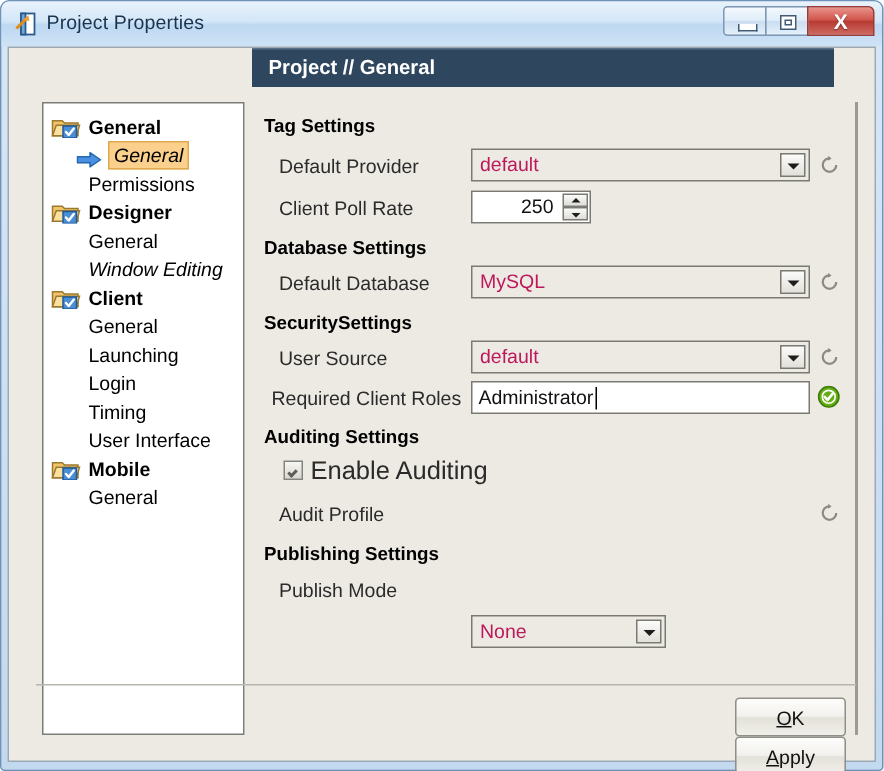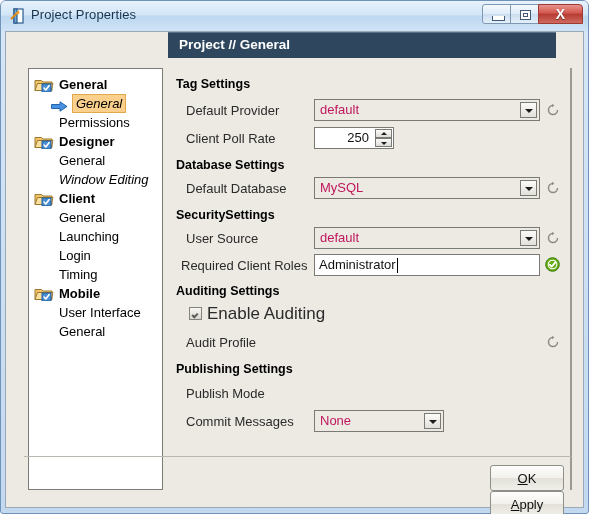--- a/index.html
+++ b/index.html
@@ -305,33 +305,33 @@
           </div>
           <div class="node child">
             <span class="lbl">Launching</span>
           </div>
           <div class="node child">
             <span class="lbl">Login</span>
           </div>
           <div class="node child">
             <span class="lbl">Timing</span>
           </div>
+          <div class="node child">
+            <span class="lbl">User Interface</span>
+          </div>
           <div class="node group">
             <span class="folder"><svg width="20" height="15" viewBox="0 0 20 15">
   <path d="M1 3.5 L1 13.5 L18 13.5 L18 5 L9 5 L7.5 3.5 Z" fill="#f2c368" stroke="#9a7a2e" stroke-width="1"></path>
   <path d="M3.5 6.5 L19 6.5 L17 13.5 L1 13.5 Z" fill="#fbe0a0" stroke="#9a7a2e" stroke-width="1"></path>
   <rect x="8" y="7" width="9" height="8" fill="#4a8fd4" stroke="#1f5b9b" stroke-width="1"></rect>
   <path d="M10 11 L11.8 13 L15.2 8.6" fill="none" stroke="#ffffff" stroke-width="1.6" stroke-linecap="round" stroke-linejoin="round"></path>
 </svg></span>
             <span class="lbl">Mobile</span>
           </div>
           <div class="node child">
-            <span class="lbl">User Interface</span>
-          </div>
-          <div class="node child">
             <span class="lbl">General</span>
           </div>
         </div>
     </div>
 
     <div class="vscroll"></div>
     <div class="vscroll2"></div>
 
     <div class="section-head" style="left:162px;top:0px;width:388px;">
       <span class="t">Project // General</span>
@@ -411,21 +411,20 @@
       <svg width="14" height="14" viewBox="0 0 14 14">
         <path d="M11.5 7 A4.5 4.5 0 1 1 7 2.5" fill="none" stroke="#8b8b85" stroke-width="1.5"></path>
         <path d="M6.2 0.8 L8.4 2.6 L6.0 4.2 Z" fill="#8b8b85"></path>
       </svg>
     </span>
 
     <div class="grp-label" style="left:170px;top:330px;">Publishing Settings</div>
 
     <div class="fld-label" style="left:180px;top:354px;">Publish Mode</div>
 
-    <div class="fld-label" style="left:180px;top:382px;">Commit Messages</div>
     <div class="combo" style="left:308px;top:378px;width:130px;">
       <span class="val">None</span>
       <span class="btn"></span>
     </div>
 
     <div class="sep" style="left:18px;top:424px;width:547px;"></div>
     <div class="btnrow" style="right:19px;top:433px;flex-direction:column;">
       <div class="pbtn">
           <span id="btn-ok"><u>O</u>K</span>
         </div>

